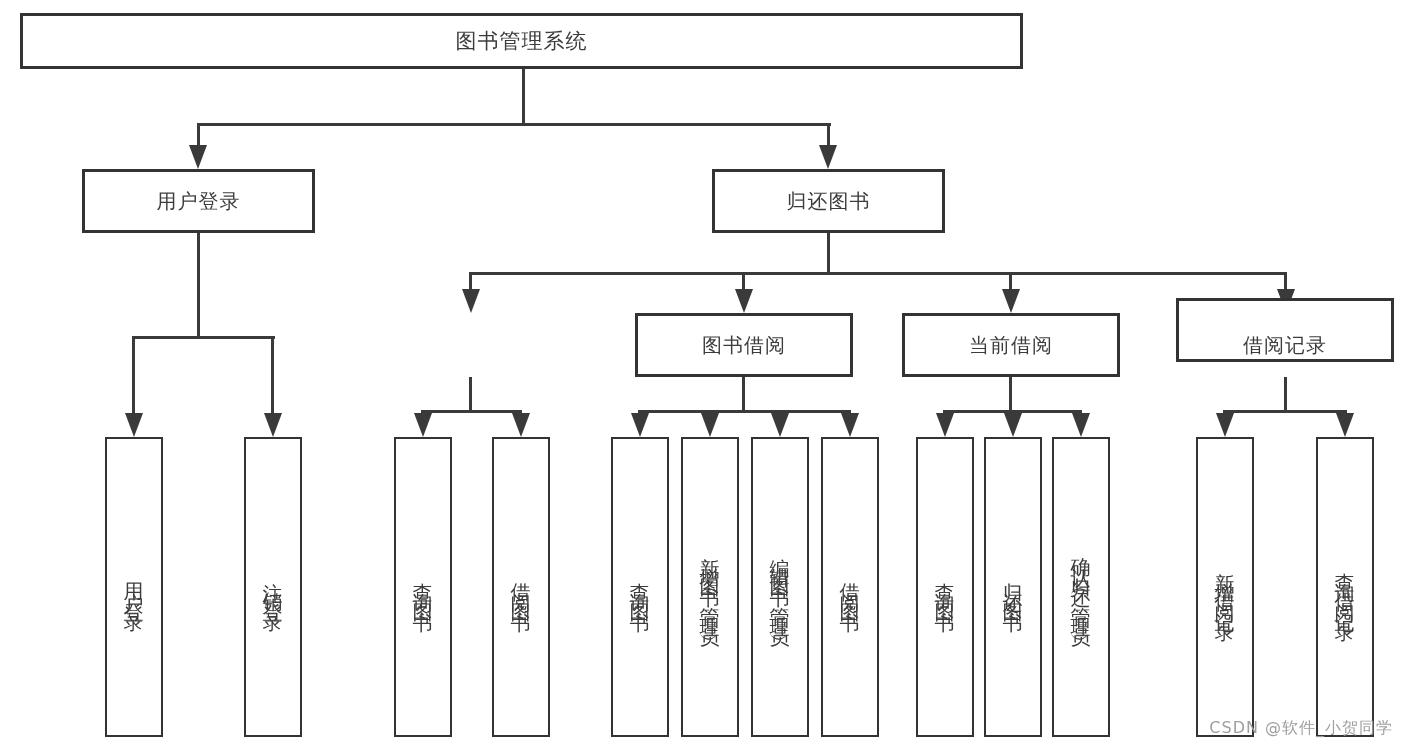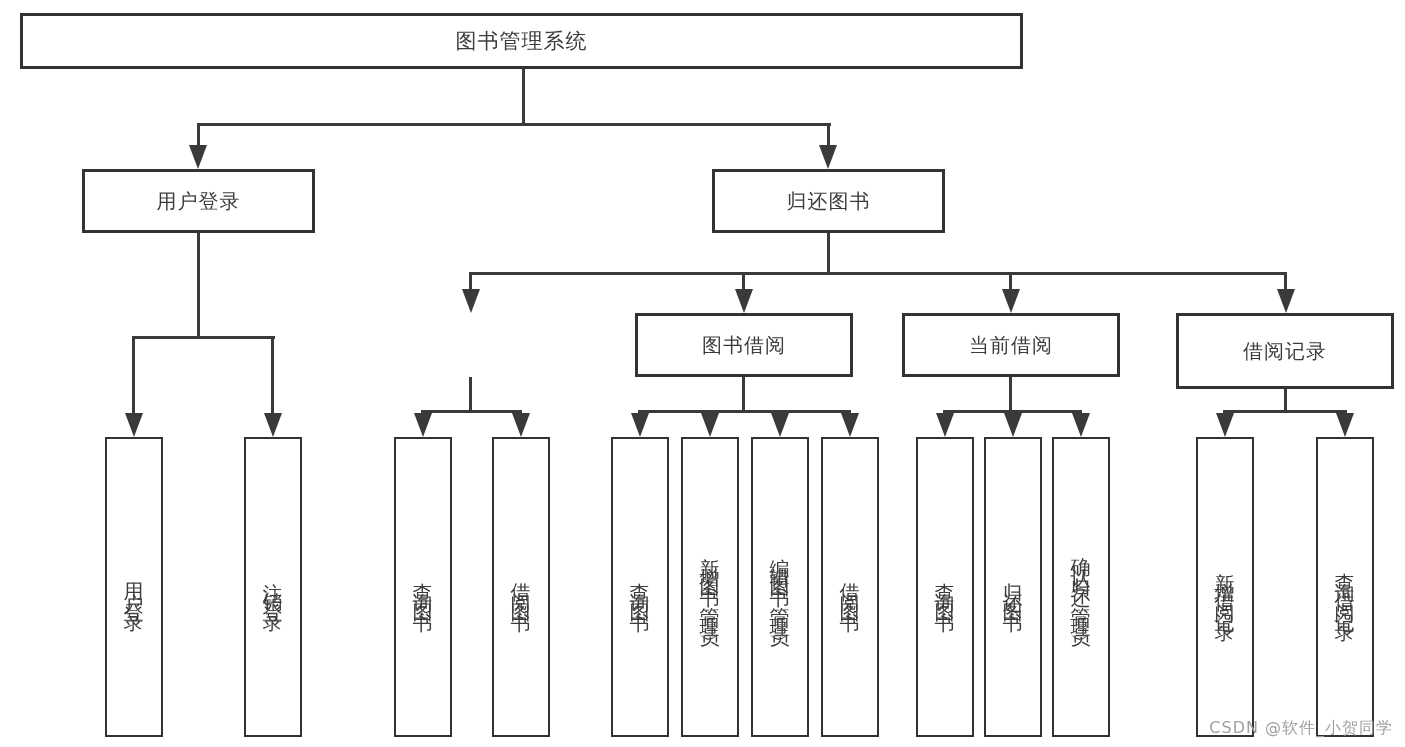--- a/index.html
+++ b/index.html
@@ -73,21 +73,21 @@
   <div class="hbox" style="left:712px;top:169px;width:233px;height:64px;">
     <span>归还图书</span>
   </div>
 
   <div class="hbox" style="left:902px;top:313px;width:218px;height:64px;">
     <span>当前借阅</span>
   </div>
   <div class="hbox" style="left:635px;top:313px;width:218px;height:64px;">
     <span>图书借阅</span>
   </div>
-  <div class="hbox" style="left:1176px;top:313px;width:218px;height:76px;">
+  <div class="hbox" style="left:1176px;top:298px;width:218px;height:64px;align-items:flex-end;">
     <span>借阅记录</span>
   </div>
 
   <div class="vbox" style="left:105px;top:437px;width:58px;height:300px;">
     <span>用户登录</span>
   </div>
   <div class="vbox" style="left:244px;top:437px;width:58px;height:300px;">
     <span>注销登录</span>
   </div>
 

